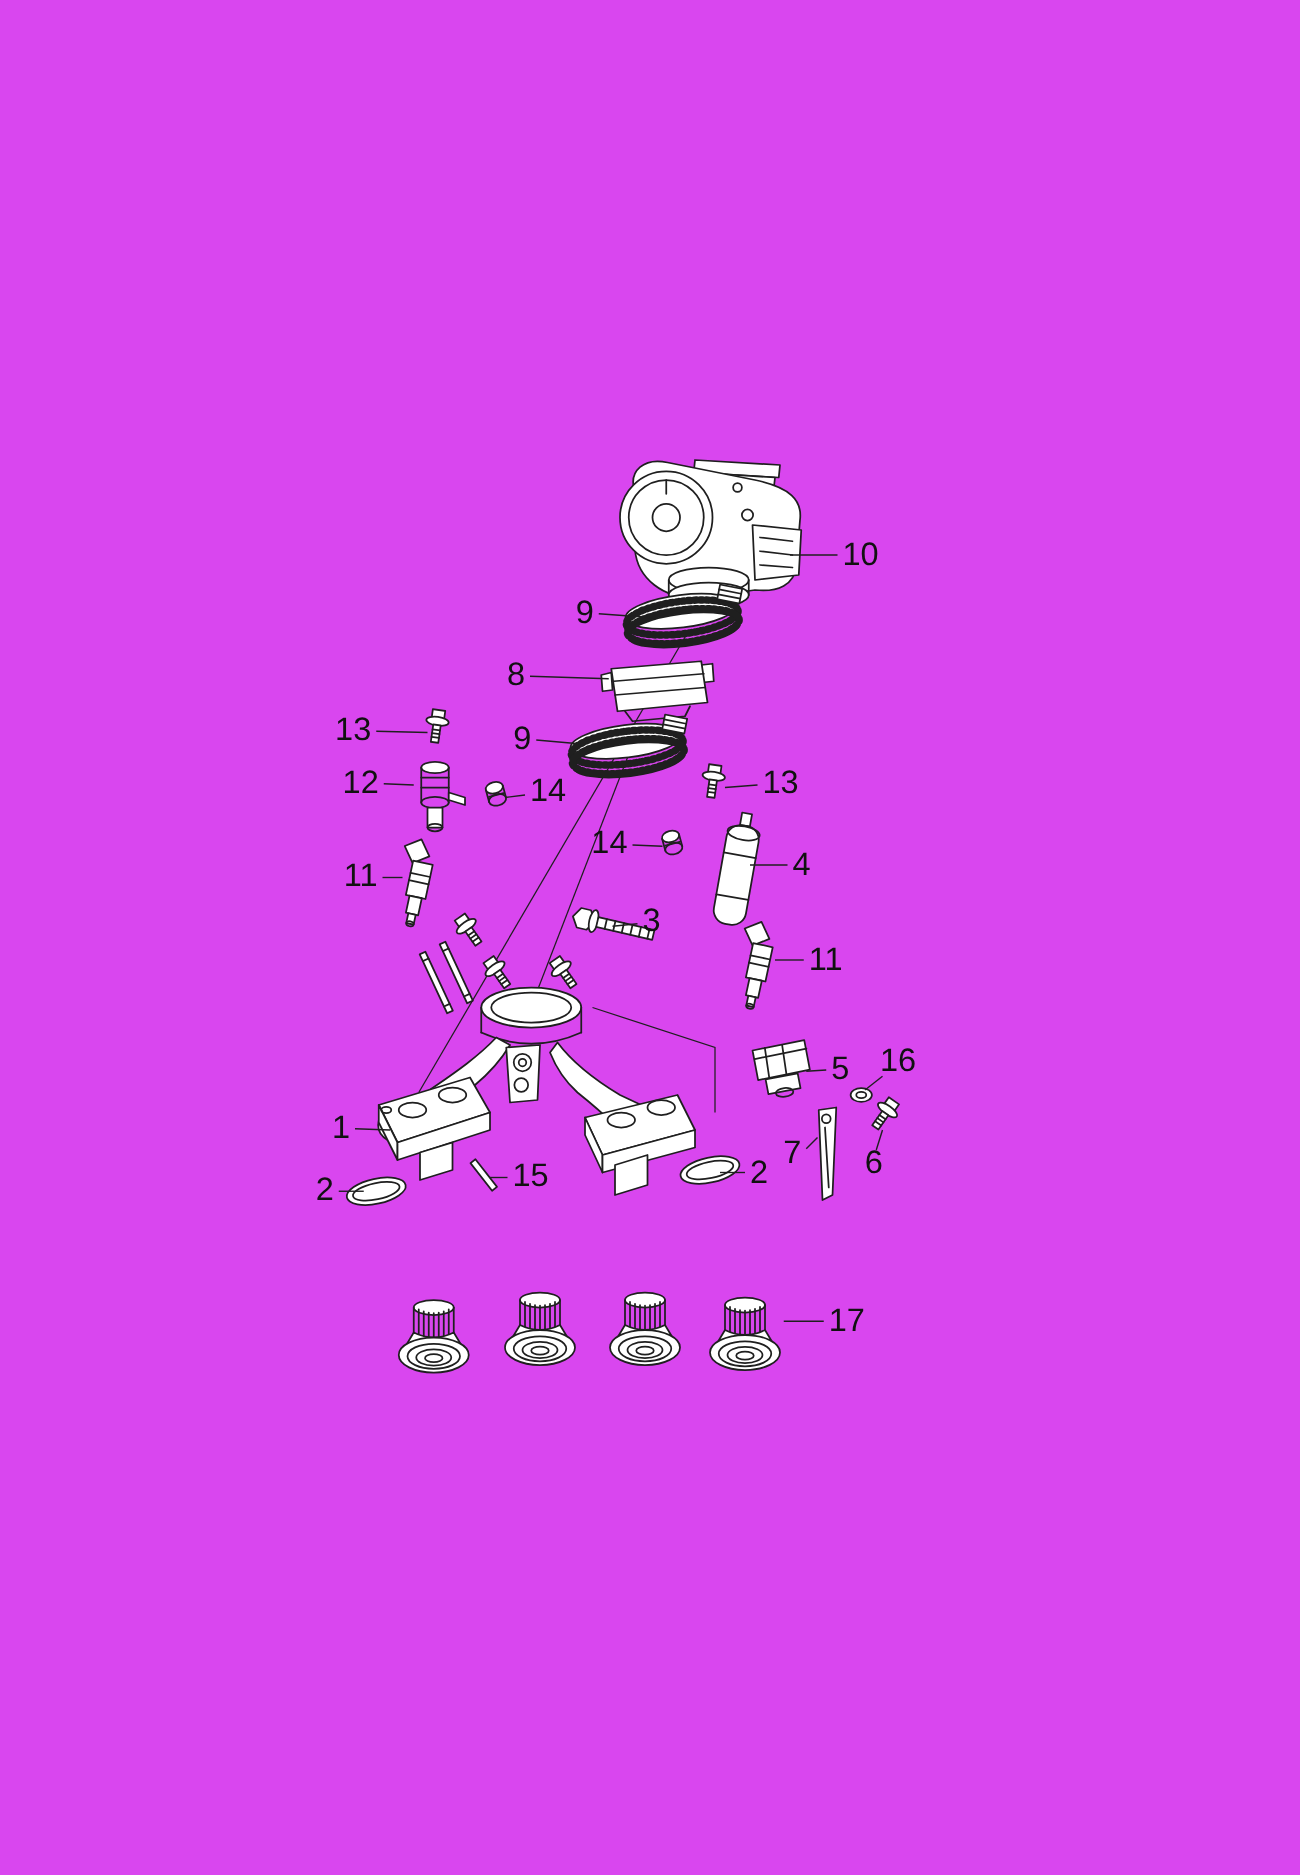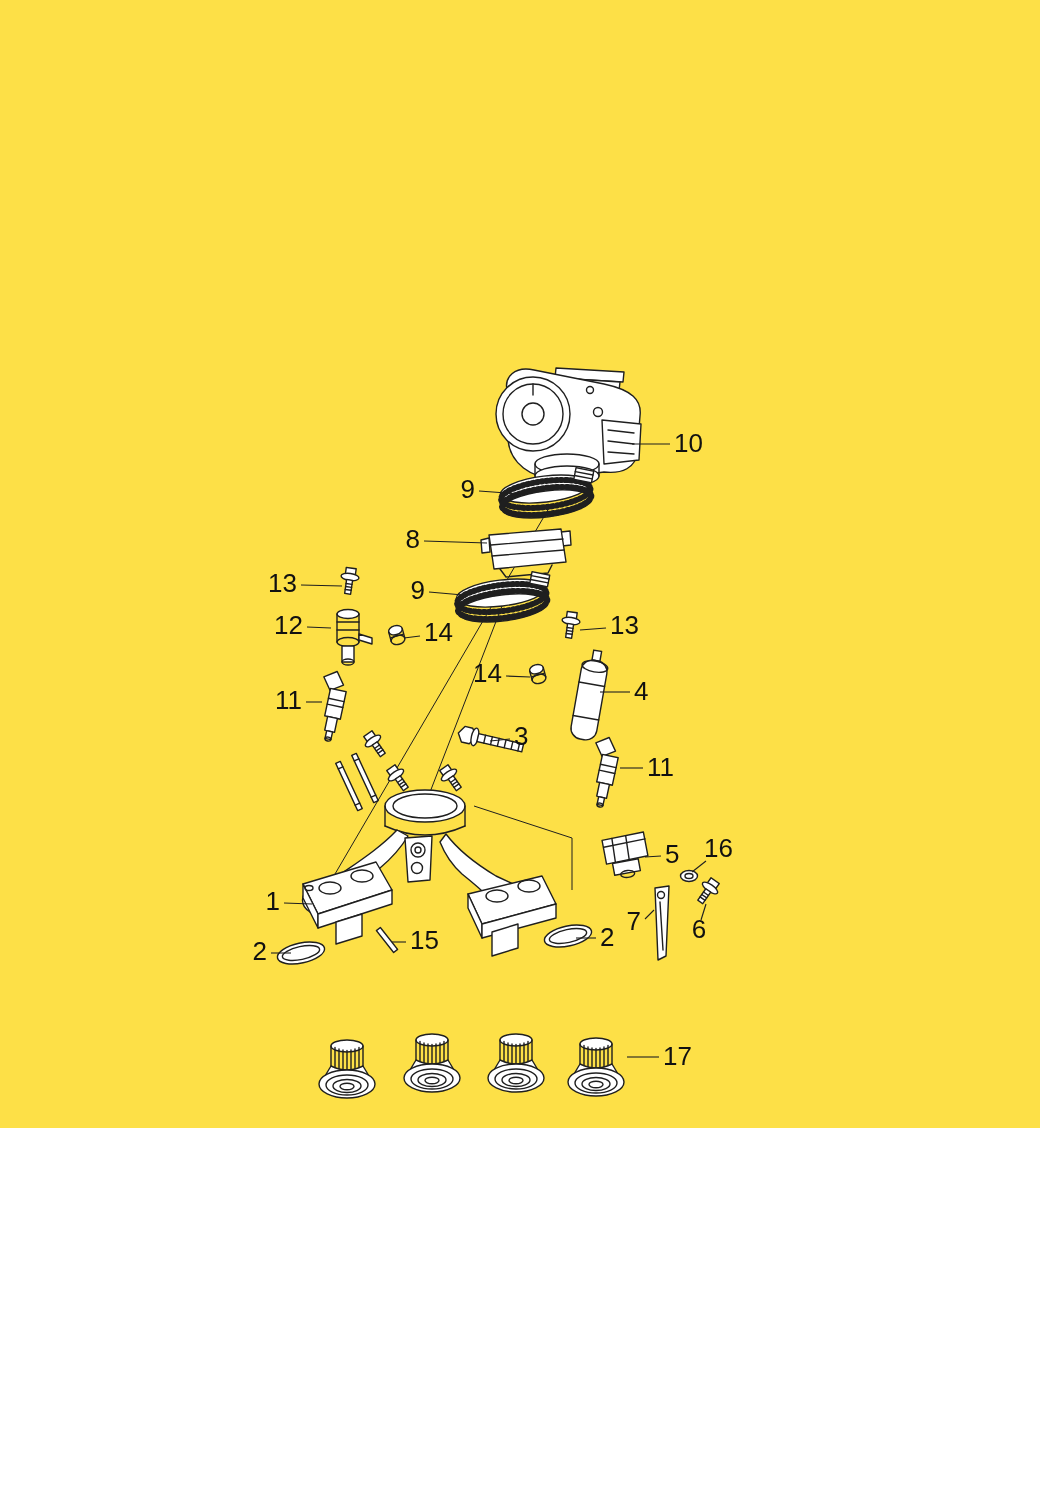--- a/index.html
+++ b/index.html
@@ -1,16 +1,16 @@
 <!DOCTYPE html>
 <html><head>
 <meta charset="utf-8">
 <style>
   html,body{margin:0;padding:0;background:#ffffff;}
-  .stage{position:relative;width:1040px;height:1128px;background:#fde047;overflow:hidden;}
+  .stage{position:relative;width:1040px;height:1500px;background:#d946ef;overflow:hidden;}
   svg{display:block}
   .ln{stroke:#1f1f1f;stroke-width:1.4;fill:none;stroke-linecap:round;stroke-linejoin:round}
   .thin{stroke:#1f1f1f;stroke-width:1;fill:none}
   .leader{stroke:#1f1f1f;stroke-width:1.1}
   .callout-num{font-family:"Liberation Sans",sans-serif;font-size:26px;font-weight:400;fill:#111111}
 </style>
 </head>
 <body>
 
 <div class="stage">

